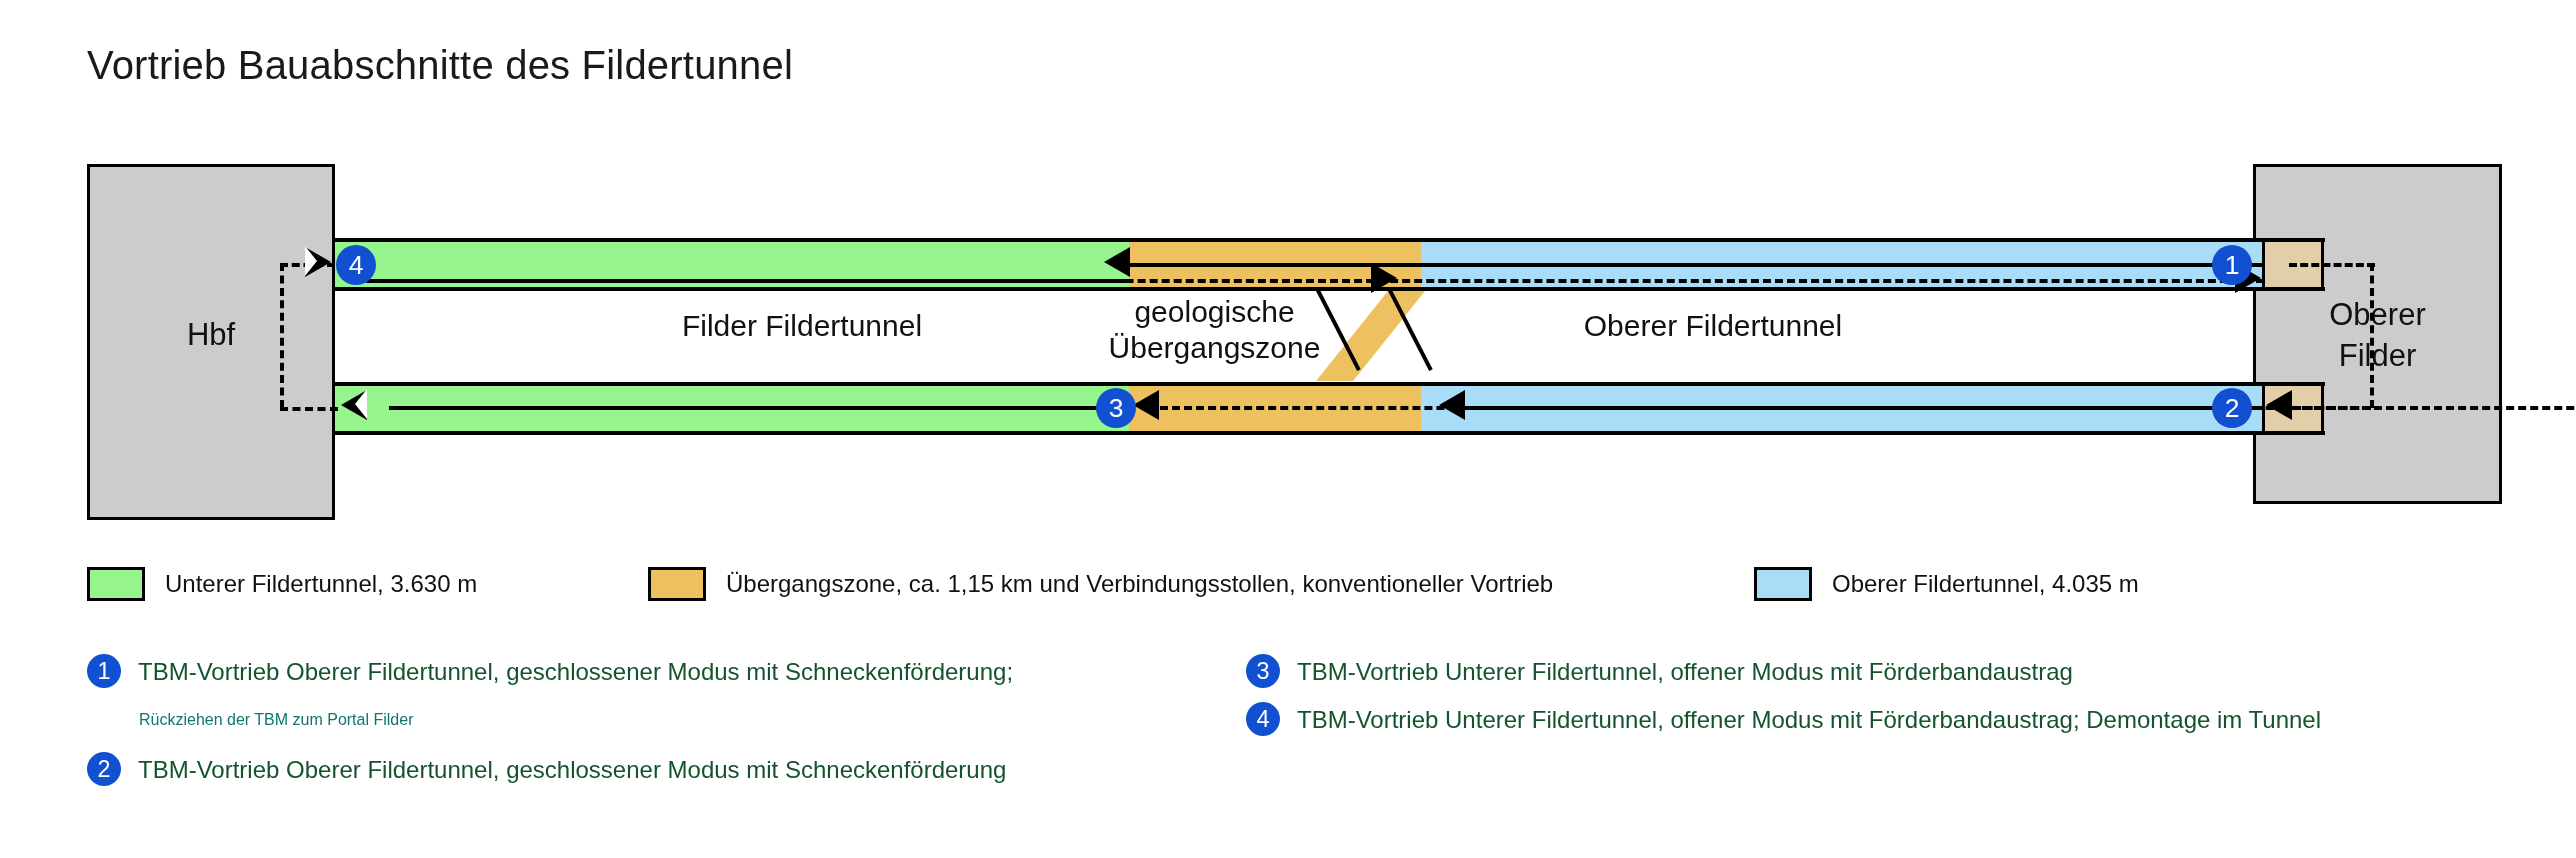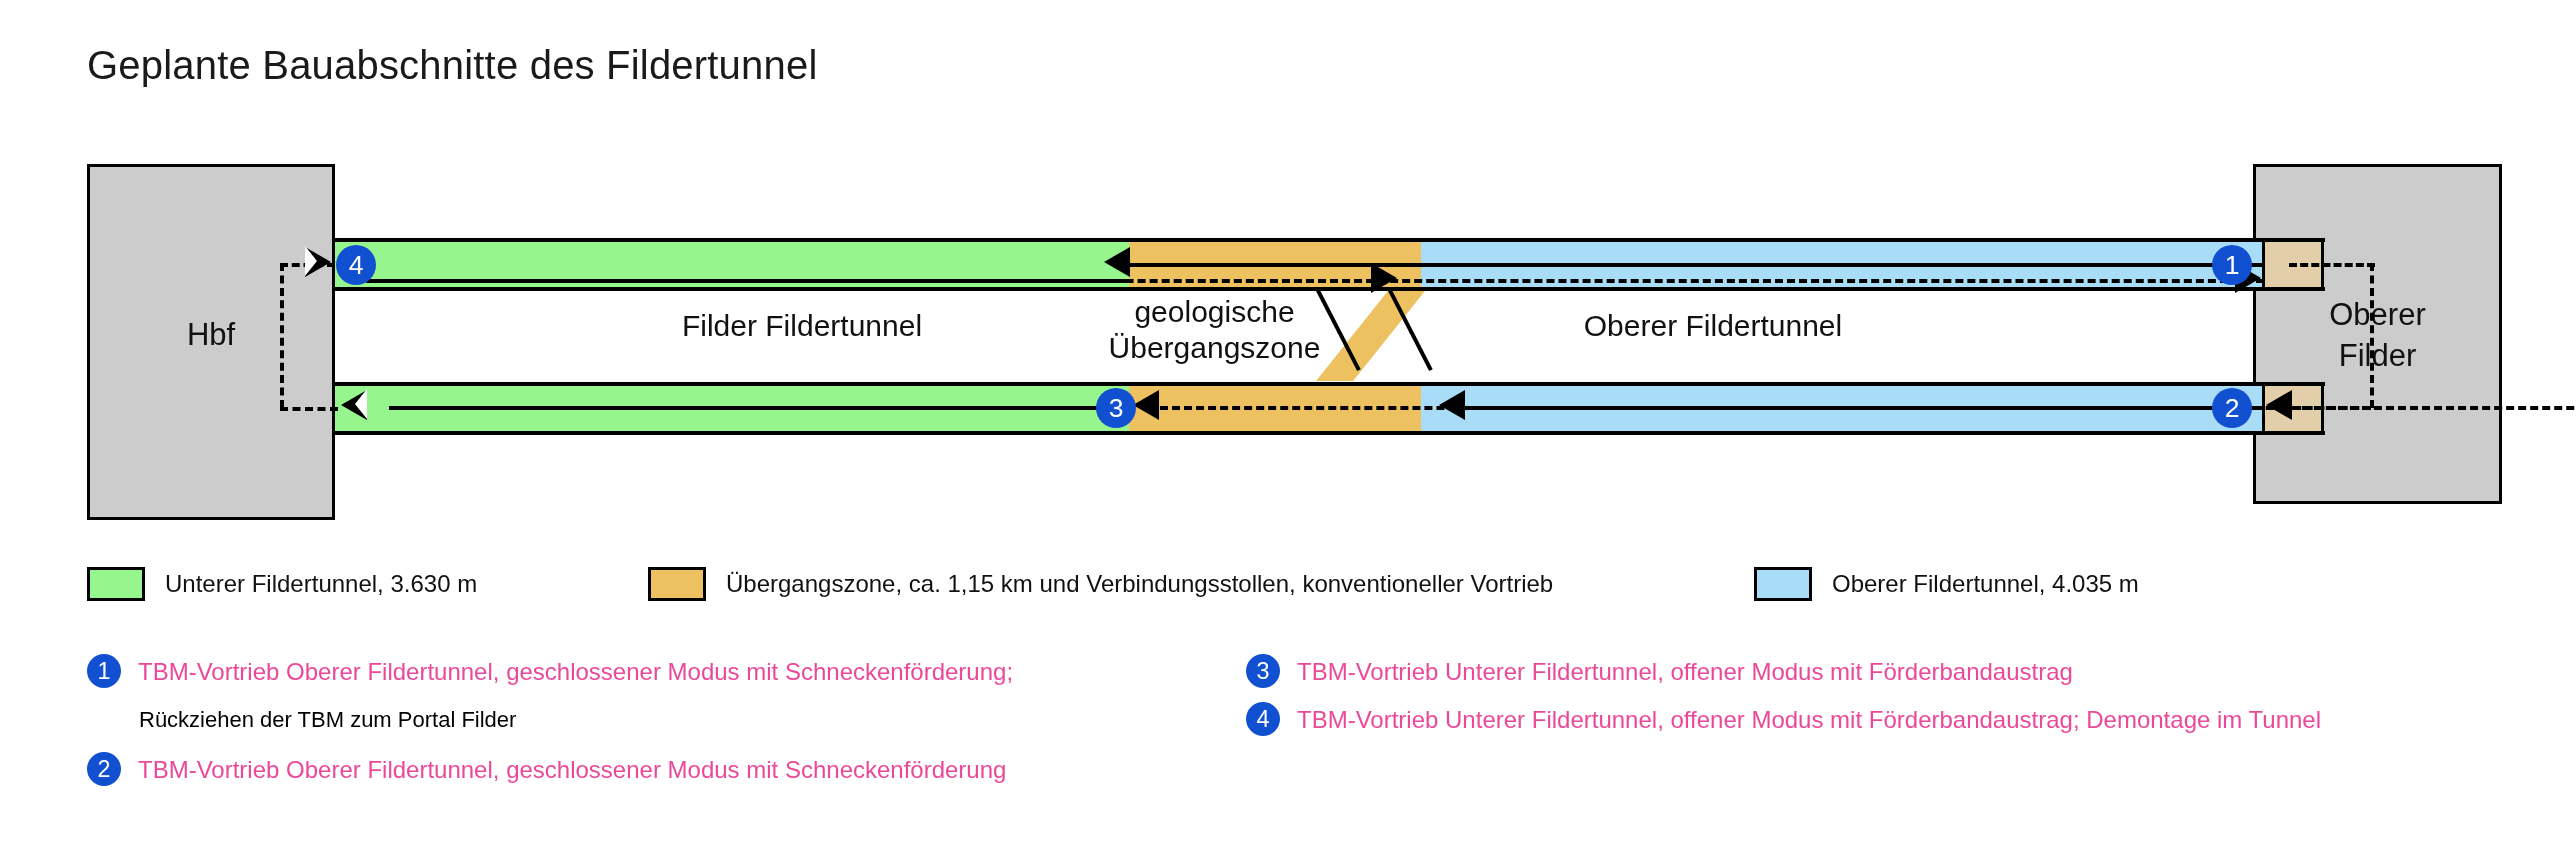--- a/index.html
+++ b/index.html
@@ -70,29 +70,29 @@
   
   #legend{position:absolute;left:0;top:567px;width:2576px;height:47px;}
   .lg-item{position:absolute;top:0;display:flex;align-items:center;}
   .lg-swatch{width:58px;height:34px;border:3.9px solid #000;box-sizing:border-box;margin-right:20px;}
   .lg-text{font-size:24px;white-space:nowrap;color:#111;}
 
   
   #notes{position:absolute;left:0;top:654px;width:2576px;height:156px;}
   .note{position:absolute;display:flex;align-items:flex-start;}
   .note .badge{position:relative;left:0;top:0;flex:0 0 auto;margin-right:17px;}
-  .note-body{font-size:24px;line-height:35px;color:#ec4899;white-space:nowrap;}
-  .note-cont{position:absolute;font-size:22px;line-height:35px;color:#000000;white-space:nowrap;}
+  .note-body{font-size:24px;line-height:35px;color:#14532d;white-space:nowrap;}
+  .note-cont{position:absolute;font-size:16px;line-height:35px;color:#0f766e;white-space:nowrap;}
 </style>
 </head>
 <body>
 
 <div class="page">
 
-  <div id="title">Geplante Bauabschnitte des Fildertunnel</div>
+  <div id="title">Vortrieb Bauabschnitte des Fildertunnel</div>
 
   <div id="stage">
 
     <div class="station" style="left:87px;top:11.7px;width:248px;height:356px;">
       <div class="label" style="top:148px;">Hbf</div>
     </div>
 
     <div class="station" style="left:2253px;top:11.7px;width:249px;height:340px;">
       <div class="label" style="top:128px;">Oberer</div>
       <div class="label" style="top:169px;">Filder</div>

